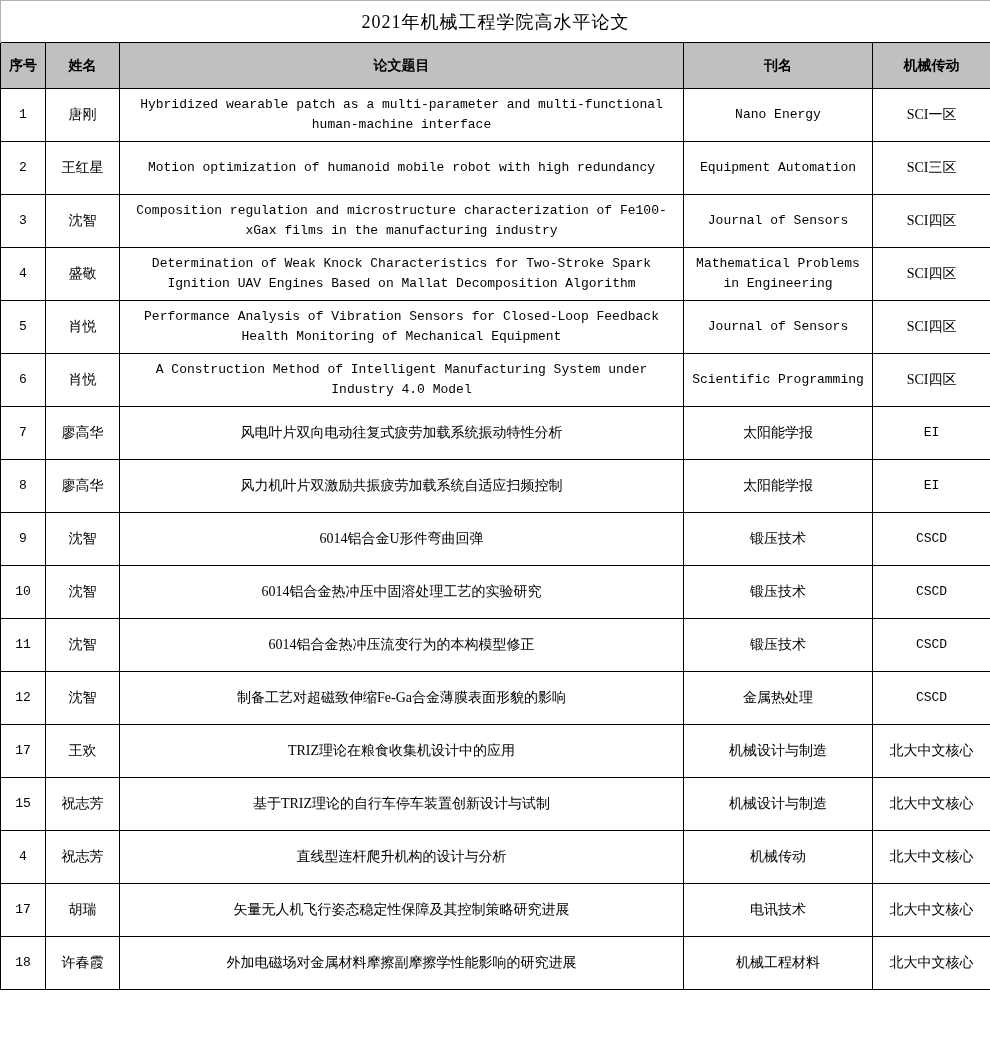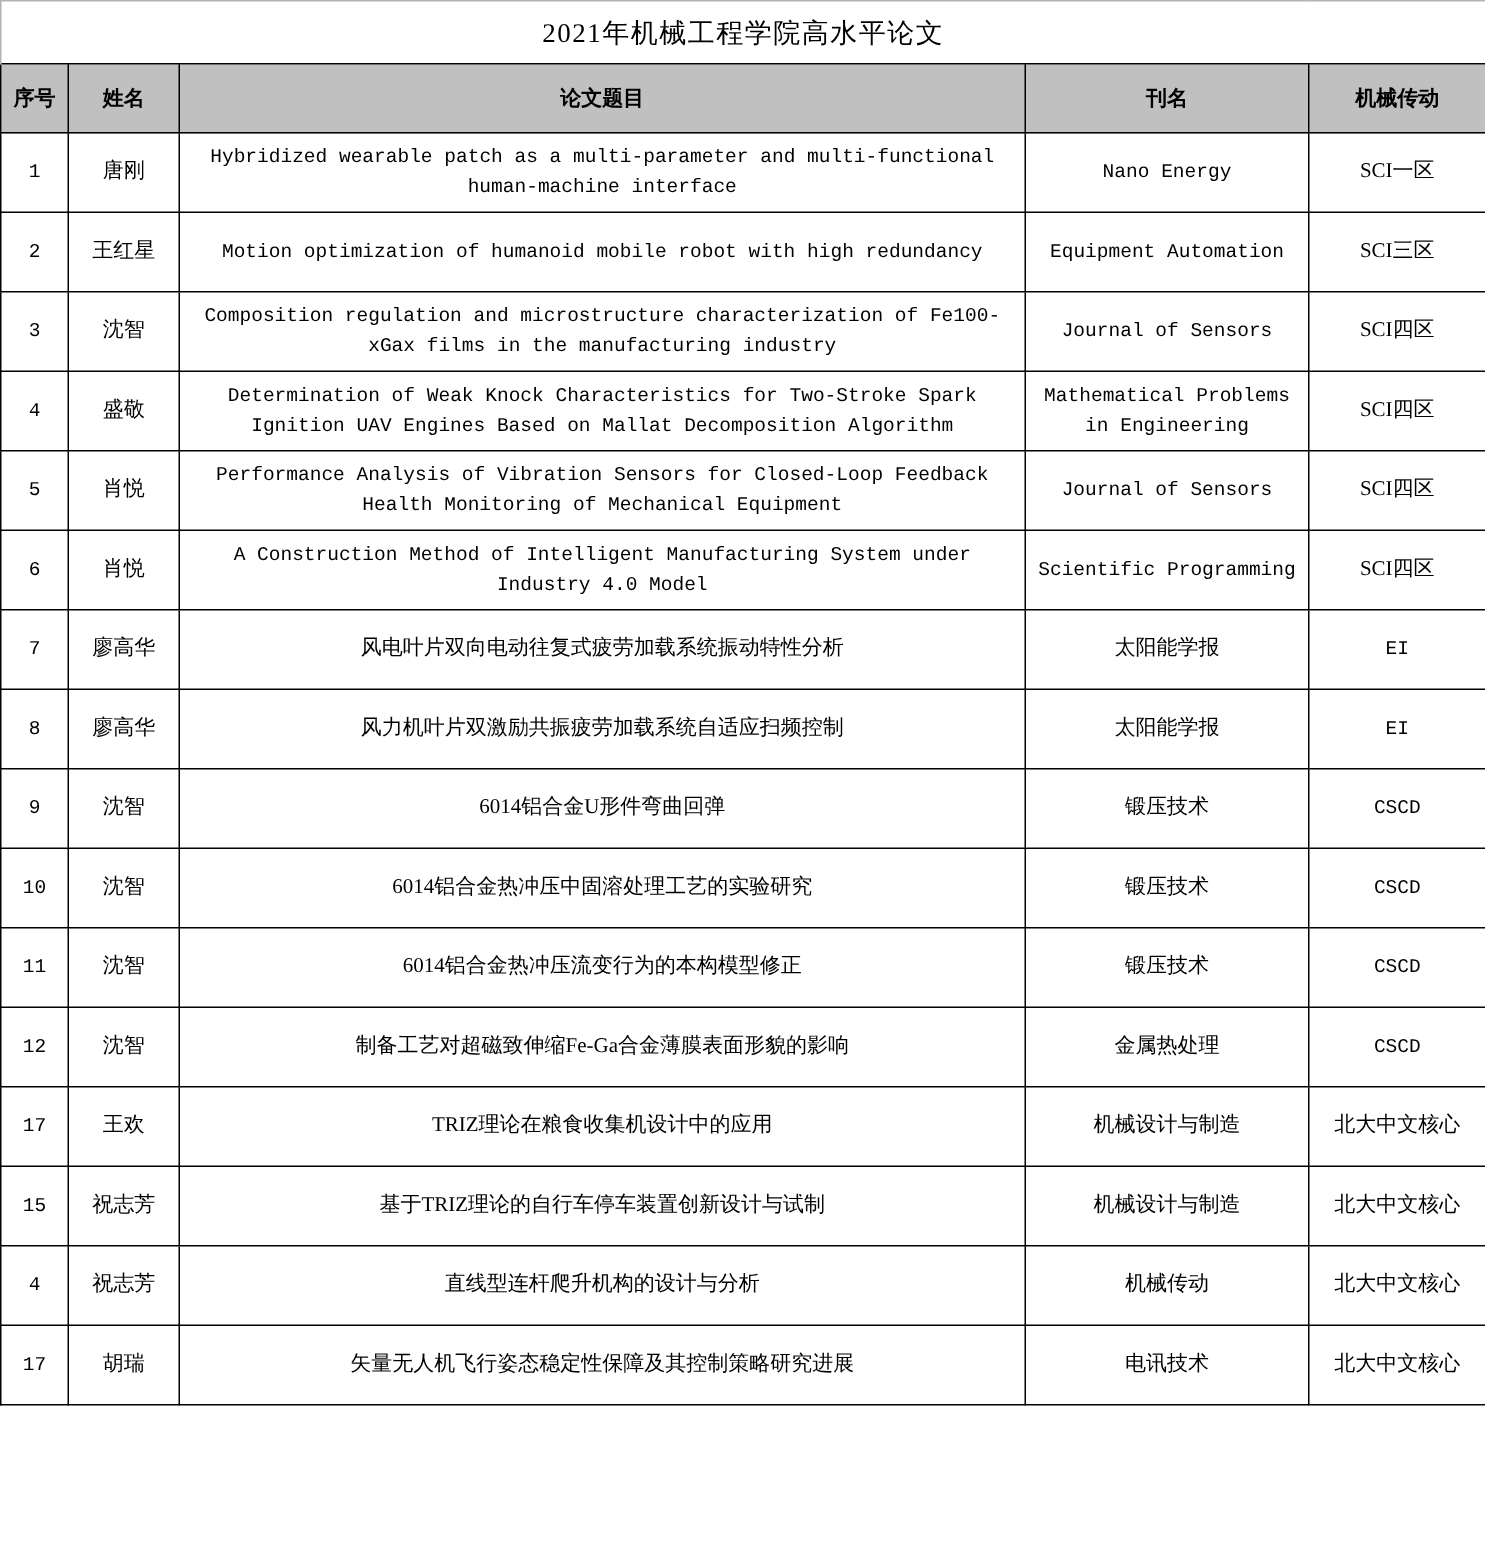--- a/index.html
+++ b/index.html
@@ -202,15 +202,22 @@
           <td class="zh">机械传动</td>
           <td class="zh">北大中文核心</td>
         </tr>
         <tr>
           <td>17</td>
           <td class="zh">胡瑞</td>
           <td class="zh">矢量无人机飞行姿态稳定性保障及其控制策略研究进展</td>
           <td class="zh">电讯技术</td>
           <td class="zh">北大中文核心</td>
         </tr>
+        <tr>
+          <td>18</td>
+          <td class="zh">许春霞</td>
+          <td class="zh">外加电磁场对金属材料摩擦副摩擦学性能影响的研究进展</td>
+          <td class="zh">机械工程材料</td>
+          <td class="zh">北大中文核心</td>
+        </tr>
       </tbody>
   </table>
 </div>
 
 </body></html>

